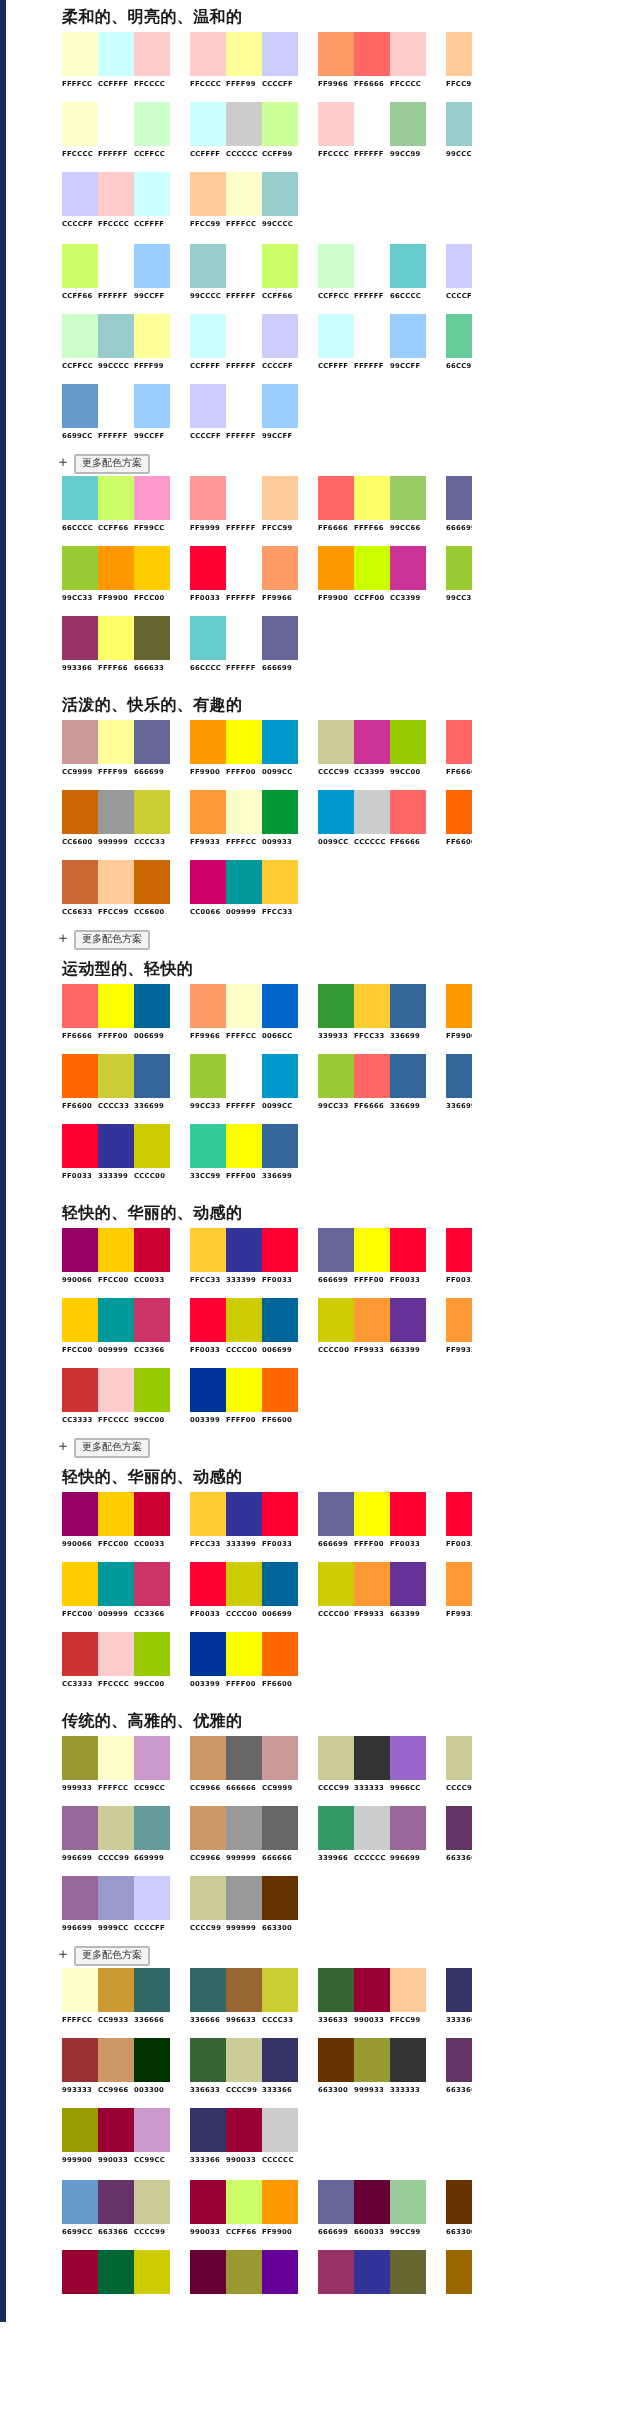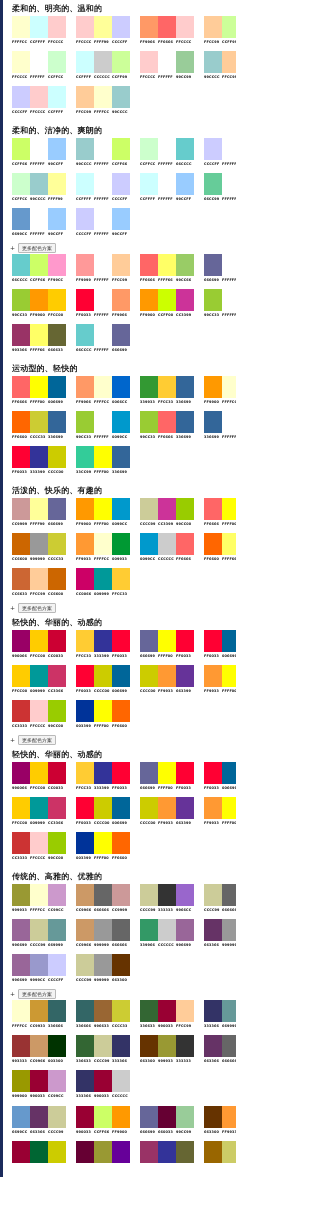--- a/index.html
+++ b/index.html
@@ -17,20 +17,21 @@
     width: 236px;
     position: relative;
     background: #ffffff;
     border-left: 3px solid #1b2b5c;
     padding-left: 4px;
     overflow: hidden;
   }
   .section {
     padding: 0 0 1px 0;
     position: relative;
+    margin-left: 19px;
   }
   .section-title {
     font-size: 8px;
     font-weight: bold;
     color: #1a1a1a;
     line-height: 11px;
     padding: 3px 0 2px 5px;
     letter-spacing: .2px;
     white-space: nowrap;
   }
@@ -189,21 +190,20 @@
               <div class="sw" style="background: rgb(255, 204, 153);"></div>
               <div class="sw" style="background: rgb(255, 255, 204);"></div>
               <div class="sw" style="background: rgb(153, 204, 204);"></div>
             </div>
             <div class="codes"><span class="code">FFCC99</span><span class="code">FFFFCC</span><span class="code">99CCCC</span></div>
           </div>
         </div>
       </div>
     </div>
     <div class="section">
-      <div class="section-title">柔和的、洁净的、爽朗的</div>
       <div class="rows">
         <div class="row">
           <div class="group">
             <div class="swatches">
               <div class="sw" style="background: rgb(204, 255, 102);"></div>
               <div class="sw" style="background: rgb(255, 255, 255);"></div>
               <div class="sw" style="background: rgb(153, 204, 255);"></div>
             </div>
             <div class="codes"><span class="code">CCFF66</span><span class="code">FFFFFF</span><span class="code">99CCFF</span></div>
           </div>
@@ -367,20 +367,113 @@
           </div>
           <div class="group">
             <div class="swatches">
               <div class="sw" style="background: rgb(102, 204, 204);"></div>
               <div class="sw" style="background: rgb(255, 255, 255);"></div>
               <div class="sw" style="background: rgb(102, 102, 153);"></div>
             </div>
             <div class="codes"><span class="code">66CCCC</span><span class="code">FFFFFF</span><span class="code">666699</span></div>
           </div>
         </div>
+      </div>
+    </div>
+    <div class="section">
+      <div class="section-title">活泼的、快乐的、有趣的</div>
+      <div class="rows">
+        <div class="row">
+          <div class="group">
+            <div class="swatches">
+              <div class="sw" style="background: rgb(204, 153, 153);"></div>
+              <div class="sw" style="background: rgb(255, 255, 153);"></div>
+              <div class="sw" style="background: rgb(102, 102, 153);"></div>
+            </div>
+            <div class="codes"><span class="code">CC9999</span><span class="code">FFFF99</span><span class="code">666699</span></div>
+          </div>
+          <div class="group">
+            <div class="swatches">
+              <div class="sw" style="background: rgb(255, 153, 0);"></div>
+              <div class="sw" style="background: rgb(255, 255, 0);"></div>
+              <div class="sw" style="background: rgb(0, 153, 204);"></div>
+            </div>
+            <div class="codes"><span class="code">FF9900</span><span class="code">FFFF00</span><span class="code">0099CC</span></div>
+          </div>
+          <div class="group">
+            <div class="swatches">
+              <div class="sw" style="background: rgb(204, 204, 153);"></div>
+              <div class="sw" style="background: rgb(204, 51, 153);"></div>
+              <div class="sw" style="background: rgb(153, 204, 0);"></div>
+            </div>
+            <div class="codes"><span class="code">CCCC99</span><span class="code">CC3399</span><span class="code">99CC00</span></div>
+          </div>
+          <div class="group">
+            <div class="swatches">
+              <div class="sw" style="background: rgb(255, 102, 102);"></div>
+              <div class="sw" style="background: rgb(255, 255, 0);"></div>
+            </div>
+            <div class="codes"><span class="code">FF6666</span><span class="code">FFFF00</span></div>
+          </div>
+        </div>
+        <div class="row">
+          <div class="group">
+            <div class="swatches">
+              <div class="sw" style="background: rgb(204, 102, 0);"></div>
+              <div class="sw" style="background: rgb(153, 153, 153);"></div>
+              <div class="sw" style="background: rgb(204, 204, 51);"></div>
+            </div>
+            <div class="codes"><span class="code">CC6600</span><span class="code">999999</span><span class="code">CCCC33</span></div>
+          </div>
+          <div class="group">
+            <div class="swatches">
+              <div class="sw" style="background: rgb(255, 153, 51);"></div>
+              <div class="sw" style="background: rgb(255, 255, 204);"></div>
+              <div class="sw" style="background: rgb(0, 153, 51);"></div>
+            </div>
+            <div class="codes"><span class="code">FF9933</span><span class="code">FFFFCC</span><span class="code">009933</span></div>
+          </div>
+          <div class="group">
+            <div class="swatches">
+              <div class="sw" style="background: rgb(0, 153, 204);"></div>
+              <div class="sw" style="background: rgb(204, 204, 204);"></div>
+              <div class="sw" style="background: rgb(255, 102, 102);"></div>
+            </div>
+            <div class="codes"><span class="code">0099CC</span><span class="code">CCCCCC</span><span class="code">FF6666</span></div>
+          </div>
+          <div class="group">
+            <div class="swatches">
+              <div class="sw" style="background: rgb(255, 102, 0);"></div>
+              <div class="sw" style="background: rgb(255, 255, 102);"></div>
+            </div>
+            <div class="codes"><span class="code">FF6600</span><span class="code">FFFF66</span></div>
+          </div>
+        </div>
+        <div class="row">
+          <div class="group">
+            <div class="swatches">
+              <div class="sw" style="background: rgb(204, 102, 51);"></div>
+              <div class="sw" style="background: rgb(255, 204, 153);"></div>
+              <div class="sw" style="background: rgb(204, 102, 0);"></div>
+            </div>
+            <div class="codes"><span class="code">CC6633</span><span class="code">FFCC99</span><span class="code">CC6600</span></div>
+          </div>
+          <div class="group">
+            <div class="swatches">
+              <div class="sw" style="background: rgb(204, 0, 102);"></div>
+              <div class="sw" style="background: rgb(0, 153, 153);"></div>
+              <div class="sw" style="background: rgb(255, 204, 51);"></div>
+            </div>
+            <div class="codes"><span class="code">CC0066</span><span class="code">009999</span><span class="code">FFCC33</span></div>
+          </div>
+        </div>
+      </div>
+      <div class="more-bar">
+        <span class="more-plus">+</span>
+        <span class="more-btn">更多配色方案</span>
       </div>
     </div>
     <div class="section">
       <div class="section-title">运动型的、轻快的</div>
       <div class="rows">
         <div class="row">
           <div class="group">
             <div class="swatches">
               <div class="sw" style="background: rgb(255, 102, 102);"></div>
               <div class="sw" style="background: rgb(255, 255, 0);"></div>
@@ -459,104 +552,104 @@
               <div class="sw" style="background: rgb(51, 204, 153);"></div>
               <div class="sw" style="background: rgb(255, 255, 0);"></div>
               <div class="sw" style="background: rgb(51, 102, 153);"></div>
             </div>
             <div class="codes"><span class="code">33CC99</span><span class="code">FFFF00</span><span class="code">336699</span></div>
           </div>
         </div>
       </div>
     </div>
     <div class="section">
-      <div class="section-title">活泼的、快乐的、有趣的</div>
+      <div class="section-title">轻快的、华丽的、动感的</div>
       <div class="rows">
         <div class="row">
           <div class="group">
             <div class="swatches">
-              <div class="sw" style="background: rgb(204, 153, 153);"></div>
-              <div class="sw" style="background: rgb(255, 255, 153);"></div>
+              <div class="sw" style="background: rgb(153, 0, 102);"></div>
+              <div class="sw" style="background: rgb(255, 204, 0);"></div>
+              <div class="sw" style="background: rgb(204, 0, 51);"></div>
+            </div>
+            <div class="codes"><span class="code">990066</span><span class="code">FFCC00</span><span class="code">CC0033</span></div>
+          </div>
+          <div class="group">
+            <div class="swatches">
+              <div class="sw" style="background: rgb(255, 204, 51);"></div>
+              <div class="sw" style="background: rgb(51, 51, 153);"></div>
+              <div class="sw" style="background: rgb(255, 0, 51);"></div>
+            </div>
+            <div class="codes"><span class="code">FFCC33</span><span class="code">333399</span><span class="code">FF0033</span></div>
+          </div>
+          <div class="group">
+            <div class="swatches">
               <div class="sw" style="background: rgb(102, 102, 153);"></div>
-            </div>
-            <div class="codes"><span class="code">CC9999</span><span class="code">FFFF99</span><span class="code">666699</span></div>
-          </div>
-          <div class="group">
-            <div class="swatches">
-              <div class="sw" style="background: rgb(255, 153, 0);"></div>
               <div class="sw" style="background: rgb(255, 255, 0);"></div>
-              <div class="sw" style="background: rgb(0, 153, 204);"></div>
-            </div>
-            <div class="codes"><span class="code">FF9900</span><span class="code">FFFF00</span><span class="code">0099CC</span></div>
-          </div>
-          <div class="group">
-            <div class="swatches">
-              <div class="sw" style="background: rgb(204, 204, 153);"></div>
-              <div class="sw" style="background: rgb(204, 51, 153);"></div>
+              <div class="sw" style="background: rgb(255, 0, 51);"></div>
+            </div>
+            <div class="codes"><span class="code">666699</span><span class="code">FFFF00</span><span class="code">FF0033</span></div>
+          </div>
+          <div class="group">
+            <div class="swatches">
+              <div class="sw" style="background: rgb(255, 0, 51);"></div>
+              <div class="sw" style="background: rgb(0, 102, 153);"></div>
+            </div>
+            <div class="codes"><span class="code">FF0033</span><span class="code">006699</span></div>
+          </div>
+        </div>
+        <div class="row">
+          <div class="group">
+            <div class="swatches">
+              <div class="sw" style="background: rgb(255, 204, 0);"></div>
+              <div class="sw" style="background: rgb(0, 153, 153);"></div>
+              <div class="sw" style="background: rgb(204, 51, 102);"></div>
+            </div>
+            <div class="codes"><span class="code">FFCC00</span><span class="code">009999</span><span class="code">CC3366</span></div>
+          </div>
+          <div class="group">
+            <div class="swatches">
+              <div class="sw" style="background: rgb(255, 0, 51);"></div>
+              <div class="sw" style="background: rgb(204, 204, 0);"></div>
+              <div class="sw" style="background: rgb(0, 102, 153);"></div>
+            </div>
+            <div class="codes"><span class="code">FF0033</span><span class="code">CCCC00</span><span class="code">006699</span></div>
+          </div>
+          <div class="group">
+            <div class="swatches">
+              <div class="sw" style="background: rgb(204, 204, 0);"></div>
+              <div class="sw" style="background: rgb(255, 153, 51);"></div>
+              <div class="sw" style="background: rgb(102, 51, 153);"></div>
+            </div>
+            <div class="codes"><span class="code">CCCC00</span><span class="code">FF9933</span><span class="code">663399</span></div>
+          </div>
+          <div class="group">
+            <div class="swatches">
+              <div class="sw" style="background: rgb(255, 153, 51);"></div>
+              <div class="sw" style="background: rgb(255, 255, 0);"></div>
+            </div>
+            <div class="codes"><span class="code">FF9933</span><span class="code">FFFF00</span></div>
+          </div>
+        </div>
+        <div class="row">
+          <div class="group">
+            <div class="swatches">
+              <div class="sw" style="background: rgb(204, 51, 51);"></div>
+              <div class="sw" style="background: rgb(255, 204, 204);"></div>
               <div class="sw" style="background: rgb(153, 204, 0);"></div>
             </div>
-            <div class="codes"><span class="code">CCCC99</span><span class="code">CC3399</span><span class="code">99CC00</span></div>
-          </div>
-          <div class="group">
-            <div class="swatches">
-              <div class="sw" style="background: rgb(255, 102, 102);"></div>
+            <div class="codes"><span class="code">CC3333</span><span class="code">FFCCCC</span><span class="code">99CC00</span></div>
+          </div>
+          <div class="group">
+            <div class="swatches">
+              <div class="sw" style="background: rgb(0, 51, 153);"></div>
               <div class="sw" style="background: rgb(255, 255, 0);"></div>
-            </div>
-            <div class="codes"><span class="code">FF6666</span><span class="code">FFFF00</span></div>
-          </div>
-        </div>
-        <div class="row">
-          <div class="group">
-            <div class="swatches">
-              <div class="sw" style="background: rgb(204, 102, 0);"></div>
-              <div class="sw" style="background: rgb(153, 153, 153);"></div>
-              <div class="sw" style="background: rgb(204, 204, 51);"></div>
-            </div>
-            <div class="codes"><span class="code">CC6600</span><span class="code">999999</span><span class="code">CCCC33</span></div>
-          </div>
-          <div class="group">
-            <div class="swatches">
-              <div class="sw" style="background: rgb(255, 153, 51);"></div>
-              <div class="sw" style="background: rgb(255, 255, 204);"></div>
-              <div class="sw" style="background: rgb(0, 153, 51);"></div>
-            </div>
-            <div class="codes"><span class="code">FF9933</span><span class="code">FFFFCC</span><span class="code">009933</span></div>
-          </div>
-          <div class="group">
-            <div class="swatches">
-              <div class="sw" style="background: rgb(0, 153, 204);"></div>
-              <div class="sw" style="background: rgb(204, 204, 204);"></div>
-              <div class="sw" style="background: rgb(255, 102, 102);"></div>
-            </div>
-            <div class="codes"><span class="code">0099CC</span><span class="code">CCCCCC</span><span class="code">FF6666</span></div>
-          </div>
-          <div class="group">
-            <div class="swatches">
               <div class="sw" style="background: rgb(255, 102, 0);"></div>
-              <div class="sw" style="background: rgb(255, 255, 102);"></div>
-            </div>
-            <div class="codes"><span class="code">FF6600</span><span class="code">FFFF66</span></div>
-          </div>
-        </div>
-        <div class="row">
-          <div class="group">
-            <div class="swatches">
-              <div class="sw" style="background: rgb(204, 102, 51);"></div>
-              <div class="sw" style="background: rgb(255, 204, 153);"></div>
-              <div class="sw" style="background: rgb(204, 102, 0);"></div>
-            </div>
-            <div class="codes"><span class="code">CC6633</span><span class="code">FFCC99</span><span class="code">CC6600</span></div>
-          </div>
-          <div class="group">
-            <div class="swatches">
-              <div class="sw" style="background: rgb(204, 0, 102);"></div>
-              <div class="sw" style="background: rgb(0, 153, 153);"></div>
-              <div class="sw" style="background: rgb(255, 204, 51);"></div>
-            </div>
-            <div class="codes"><span class="code">CC0066</span><span class="code">009999</span><span class="code">FFCC33</span></div>
+            </div>
+            <div class="codes"><span class="code">003399</span><span class="code">FFFF00</span><span class="code">FF6600</span></div>
           </div>
         </div>
       </div>
       <div class="more-bar">
         <span class="more-plus">+</span>
         <span class="more-btn">更多配色方案</span>
       </div>
     </div>
     <div class="section">
       <div class="section-title">轻快的、华丽的、动感的</div>
@@ -639,113 +732,20 @@
           <div class="group">
             <div class="swatches">
               <div class="sw" style="background: rgb(0, 51, 153);"></div>
               <div class="sw" style="background: rgb(255, 255, 0);"></div>
               <div class="sw" style="background: rgb(255, 102, 0);"></div>
             </div>
             <div class="codes"><span class="code">003399</span><span class="code">FFFF00</span><span class="code">FF6600</span></div>
           </div>
         </div>
       </div>
-      <div class="more-bar">
-        <span class="more-plus">+</span>
-        <span class="more-btn">更多配色方案</span>
-      </div>
-    </div>
-    <div class="section">
-      <div class="section-title">轻快的、华丽的、动感的</div>
-      <div class="rows">
-        <div class="row">
-          <div class="group">
-            <div class="swatches">
-              <div class="sw" style="background: rgb(153, 0, 102);"></div>
-              <div class="sw" style="background: rgb(255, 204, 0);"></div>
-              <div class="sw" style="background: rgb(204, 0, 51);"></div>
-            </div>
-            <div class="codes"><span class="code">990066</span><span class="code">FFCC00</span><span class="code">CC0033</span></div>
-          </div>
-          <div class="group">
-            <div class="swatches">
-              <div class="sw" style="background: rgb(255, 204, 51);"></div>
-              <div class="sw" style="background: rgb(51, 51, 153);"></div>
-              <div class="sw" style="background: rgb(255, 0, 51);"></div>
-            </div>
-            <div class="codes"><span class="code">FFCC33</span><span class="code">333399</span><span class="code">FF0033</span></div>
-          </div>
-          <div class="group">
-            <div class="swatches">
-              <div class="sw" style="background: rgb(102, 102, 153);"></div>
-              <div class="sw" style="background: rgb(255, 255, 0);"></div>
-              <div class="sw" style="background: rgb(255, 0, 51);"></div>
-            </div>
-            <div class="codes"><span class="code">666699</span><span class="code">FFFF00</span><span class="code">FF0033</span></div>
-          </div>
-          <div class="group">
-            <div class="swatches">
-              <div class="sw" style="background: rgb(255, 0, 51);"></div>
-              <div class="sw" style="background: rgb(0, 102, 153);"></div>
-            </div>
-            <div class="codes"><span class="code">FF0033</span><span class="code">006699</span></div>
-          </div>
-        </div>
-        <div class="row">
-          <div class="group">
-            <div class="swatches">
-              <div class="sw" style="background: rgb(255, 204, 0);"></div>
-              <div class="sw" style="background: rgb(0, 153, 153);"></div>
-              <div class="sw" style="background: rgb(204, 51, 102);"></div>
-            </div>
-            <div class="codes"><span class="code">FFCC00</span><span class="code">009999</span><span class="code">CC3366</span></div>
-          </div>
-          <div class="group">
-            <div class="swatches">
-              <div class="sw" style="background: rgb(255, 0, 51);"></div>
-              <div class="sw" style="background: rgb(204, 204, 0);"></div>
-              <div class="sw" style="background: rgb(0, 102, 153);"></div>
-            </div>
-            <div class="codes"><span class="code">FF0033</span><span class="code">CCCC00</span><span class="code">006699</span></div>
-          </div>
-          <div class="group">
-            <div class="swatches">
-              <div class="sw" style="background: rgb(204, 204, 0);"></div>
-              <div class="sw" style="background: rgb(255, 153, 51);"></div>
-              <div class="sw" style="background: rgb(102, 51, 153);"></div>
-            </div>
-            <div class="codes"><span class="code">CCCC00</span><span class="code">FF9933</span><span class="code">663399</span></div>
-          </div>
-          <div class="group">
-            <div class="swatches">
-              <div class="sw" style="background: rgb(255, 153, 51);"></div>
-              <div class="sw" style="background: rgb(255, 255, 0);"></div>
-            </div>
-            <div class="codes"><span class="code">FF9933</span><span class="code">FFFF00</span></div>
-          </div>
-        </div>
-        <div class="row">
-          <div class="group">
-            <div class="swatches">
-              <div class="sw" style="background: rgb(204, 51, 51);"></div>
-              <div class="sw" style="background: rgb(255, 204, 204);"></div>
-              <div class="sw" style="background: rgb(153, 204, 0);"></div>
-            </div>
-            <div class="codes"><span class="code">CC3333</span><span class="code">FFCCCC</span><span class="code">99CC00</span></div>
-          </div>
-          <div class="group">
-            <div class="swatches">
-              <div class="sw" style="background: rgb(0, 51, 153);"></div>
-              <div class="sw" style="background: rgb(255, 255, 0);"></div>
-              <div class="sw" style="background: rgb(255, 102, 0);"></div>
-            </div>
-            <div class="codes"><span class="code">003399</span><span class="code">FFFF00</span><span class="code">FF6600</span></div>
-          </div>
-        </div>
-      </div>
     </div>
     <div class="section">
       <div class="section-title">传统的、高雅的、优雅的</div>
       <div class="rows">
         <div class="row">
           <div class="group">
             <div class="swatches">
               <div class="sw" style="background: rgb(153, 153, 51);"></div>
               <div class="sw" style="background: rgb(255, 255, 204);"></div>
               <div class="sw" style="background: rgb(204, 153, 204);"></div>

